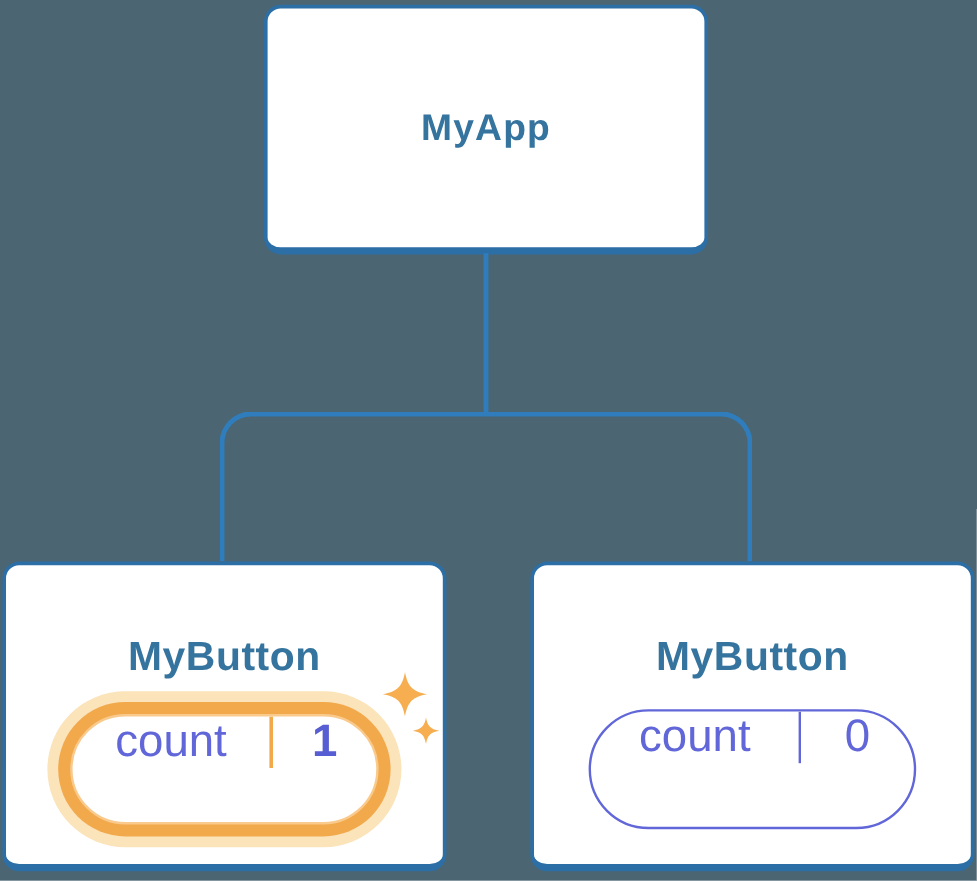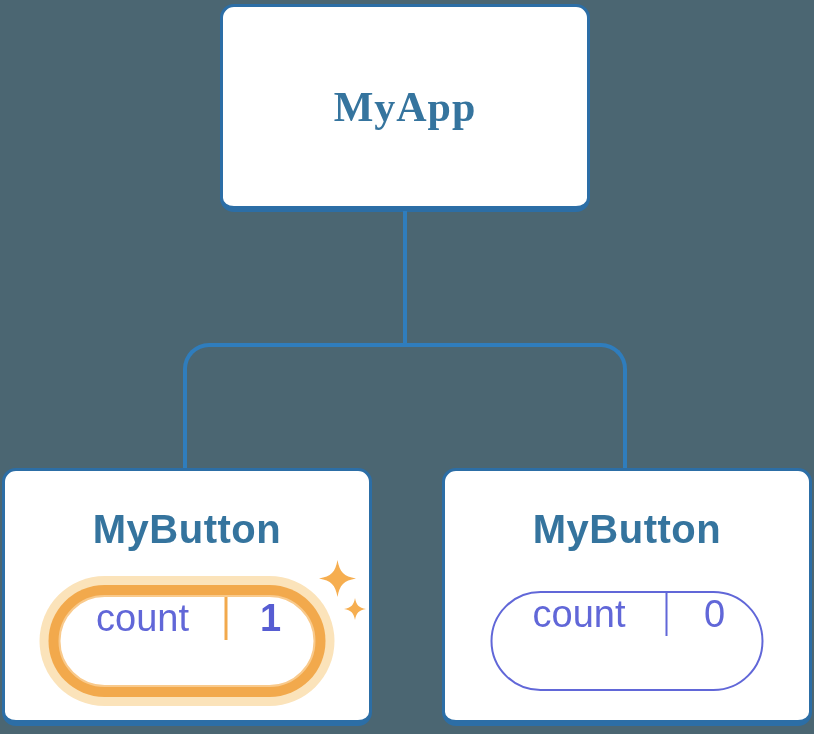--- a/index.html
+++ b/index.html
@@ -41,32 +41,31 @@
   }
   .card-child {
     top: 468px;
     width: 370px; height: 258px;
   }
   .card-child-left  { left: 2px; }
   .card-child-right { left: 442px; }
 
   .root-label {
     color: var(--heading);
-    font-size: 42px;
+    font-size: 31px;
     font-weight: 600;
     letter-spacing: 1px;
-    font-family: Liberation Serif, serif;
   }
   .child-label {
     position: absolute;
     left: 0; right: 0;
-    top: 38px;
+    top: 56px;
     text-align: center;
     color: var(--heading);
-    font-size: 40px;
+    font-size: 34px;
     font-weight: 600;
     letter-spacing: 0.5px;
     line-height: 40px;
   }
 
   
   .stem {
     position: absolute;
     left: 403px; top: 211px;
     width: 4px; height: 133px;

